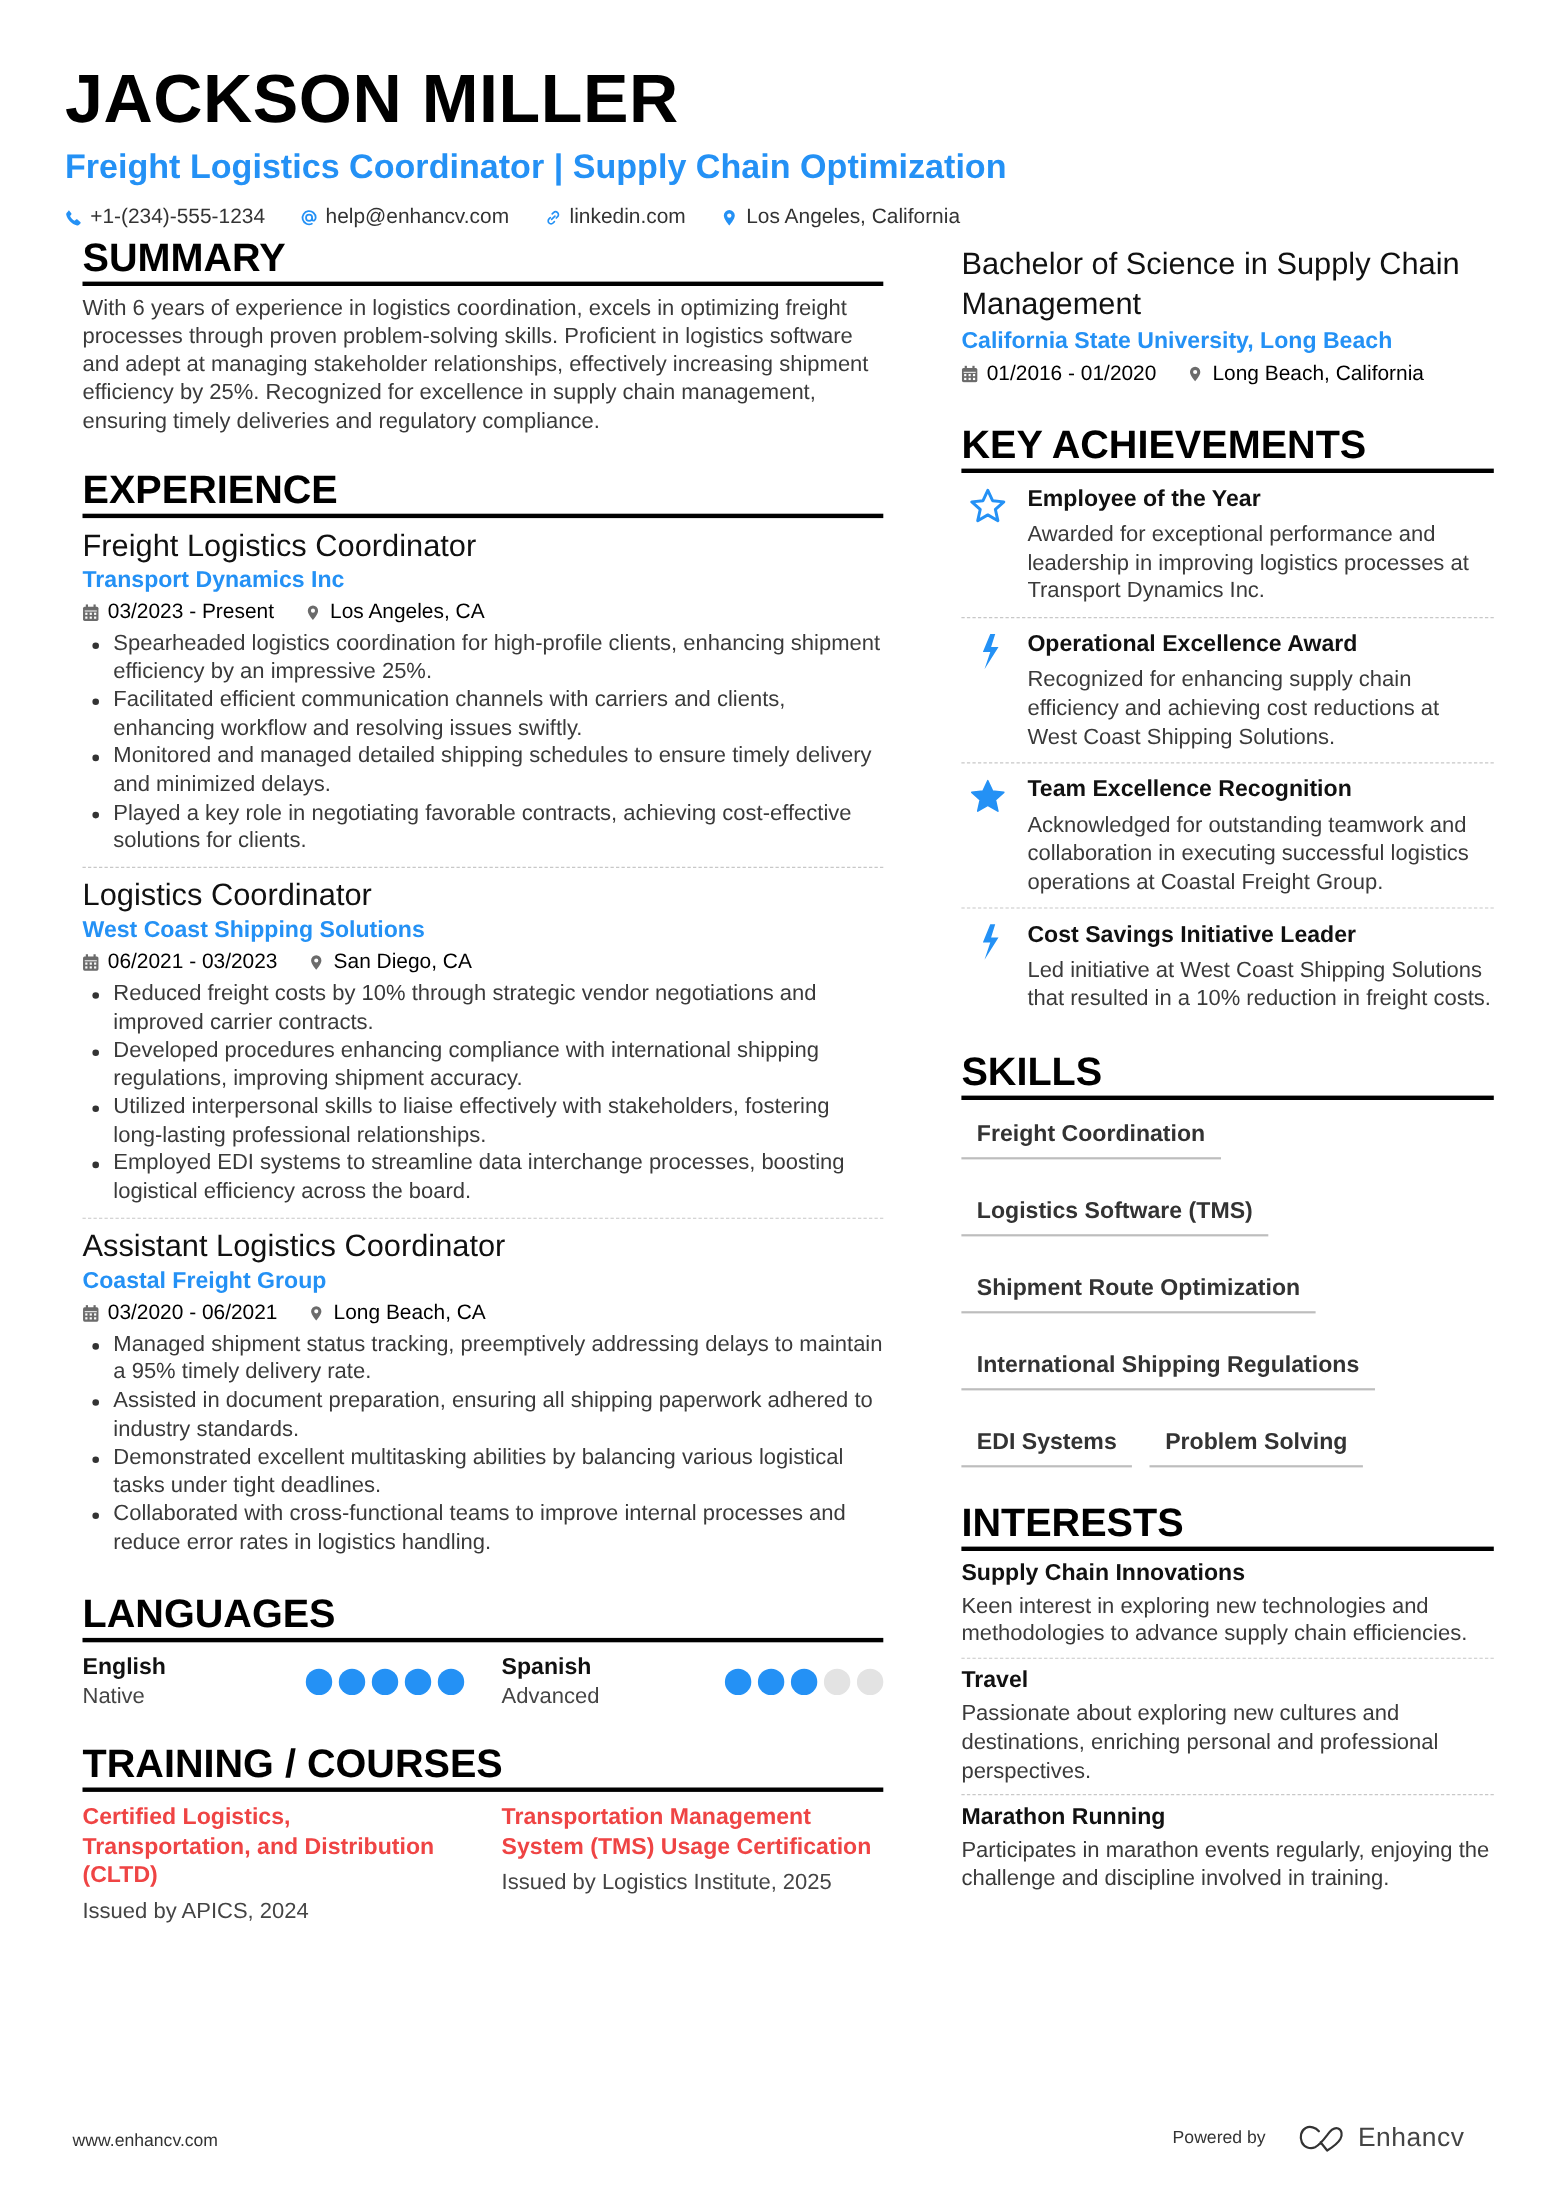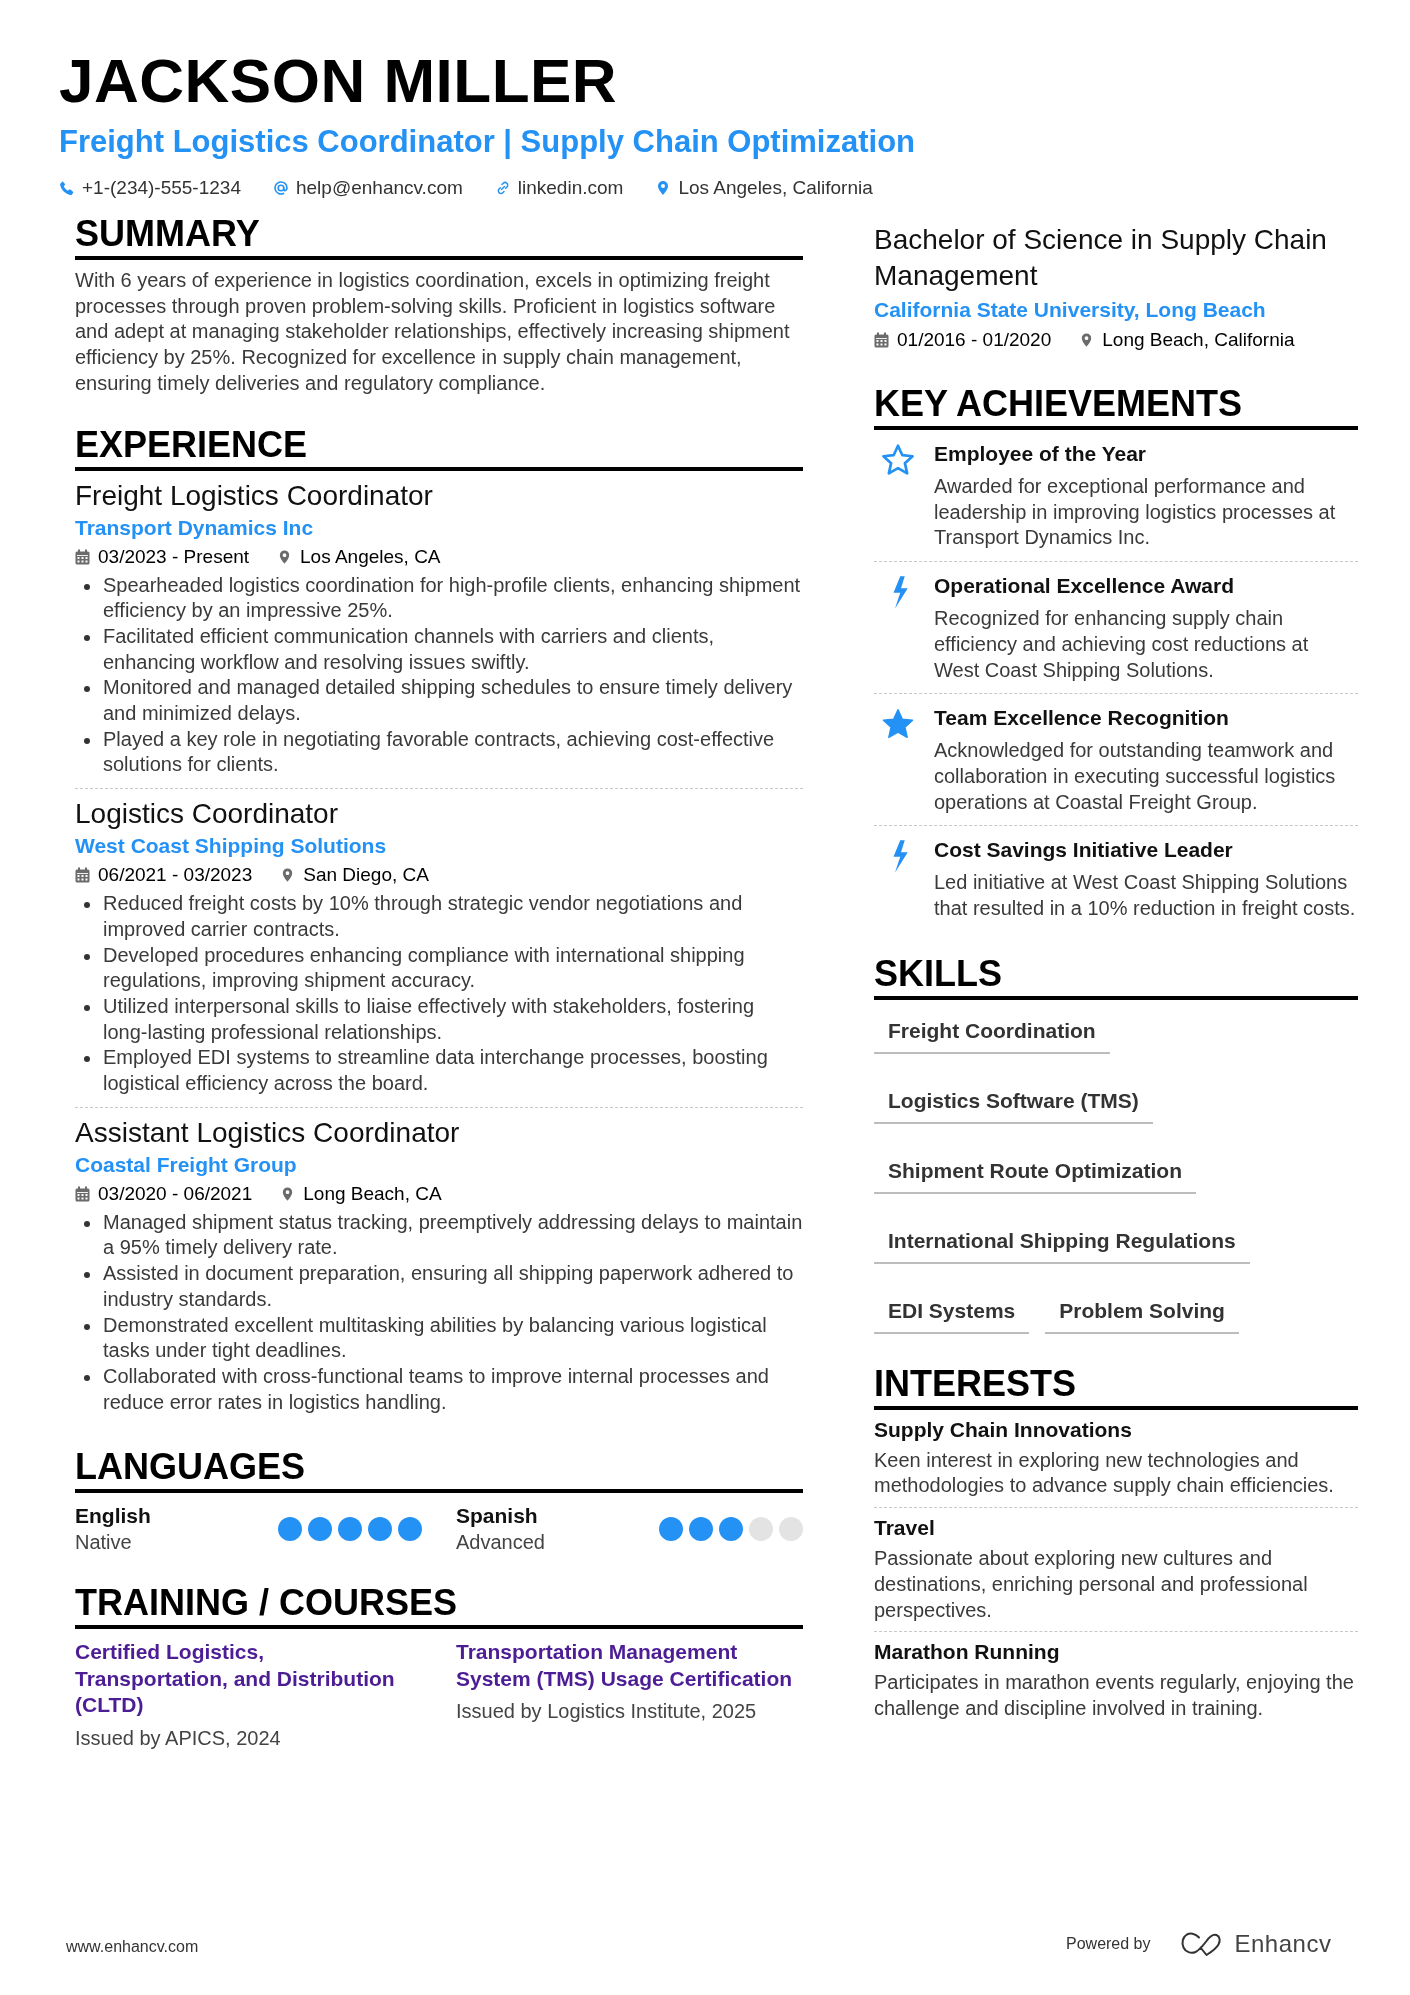--- a/index.html
+++ b/index.html
@@ -1,20 +1,20 @@
 <!DOCTYPE html>
 <html><head>
 <meta charset="utf-8">
 <style>
   * { box-sizing: border-box; margin: 0; padding: 0; }
   html, body { width: 1410px; height: 1995px; background: #ffffff; }
   body { font-family: "Liberation Sans", "DejaVu Sans", sans-serif; color: #222; position: relative; overflow: hidden; }
   .page { position: absolute; left: 0; top: 0; width: 1410px; height: 1995px; }
 
-  .header { position: absolute; left: 59px; top: 46px; width: 1300px; }
+  .header { position: absolute; left: 59px; top: 56px; width: 1300px; }
   .name { font-size: 62px; font-weight: 700; color: #000; letter-spacing: 0.5px; line-height: 70px; }
   .title { font-size: 31px; font-weight: 700; color: #2491f5; line-height: 40px; margin-top: 6px; }
   .contacts { display: flex; gap: 32px; margin-top: 14px; font-size: 19px; font-weight: 400; color: #333; line-height: 24px; }
   .contact { display: flex; align-items: center; gap: 7px; }
   .contact svg { width: 16px; height: 16px; flex: none; }
 
   .col { position: absolute; top: 214px; }
   .left { left: 59px; width: 744px; }
   .right { left: 858px; width: 500px; }
 
@@ -37,21 +37,21 @@
   .lang-grid { display: flex; gap: 34px; margin-top: 10px; }
   .lang { display: flex; justify-content: space-between; align-items: center; width: 355px; }
   .lang-name { font-size: 21px; font-weight: 700; color: #111; line-height: 26px; }
   .lang-level { font-size: 20px; color: #444; line-height: 26px; }
   .dots { display: flex; gap: 6px; }
   .dot { width: 24px; height: 24px; border-radius: 50%; background: #e3e3e3; }
   .dot.on { background: #2491f5; }
 
   .courses { display: flex; gap: 34px; margin-top: 10px; }
   .course { width: 355px; }
-  .course-title { font-size: 21px; font-weight: 700; color: #4c1d95; line-height: 26.5px; }
+  .course-title { font-size: 21px; font-weight: 700; color: #ef4444; line-height: 26.5px; }
   .course-issuer { font-size: 20px; color: #444; line-height: 26px; margin-top: 6px; }
 
   .degree { font-size: 28px; color: #111; line-height: 36px; margin-top: 8px; }
   .school { font-size: 21px; font-weight: 700; color: #2491f5; line-height: 32px; }
 
   .ach { display: flex; padding: 10px 0 10px 0; border-bottom: 1px dashed #c8c8c8; }
   .ach:last-child { border-bottom: none; }
   .ach-icon { width: 60px; flex: none; padding-left: 6px; padding-top: 2px; }
   .ach-icon svg { width: 36px; height: 36px; }
   .ach-title { font-size: 21px; font-weight: 700; color: #111; line-height: 28px; }

